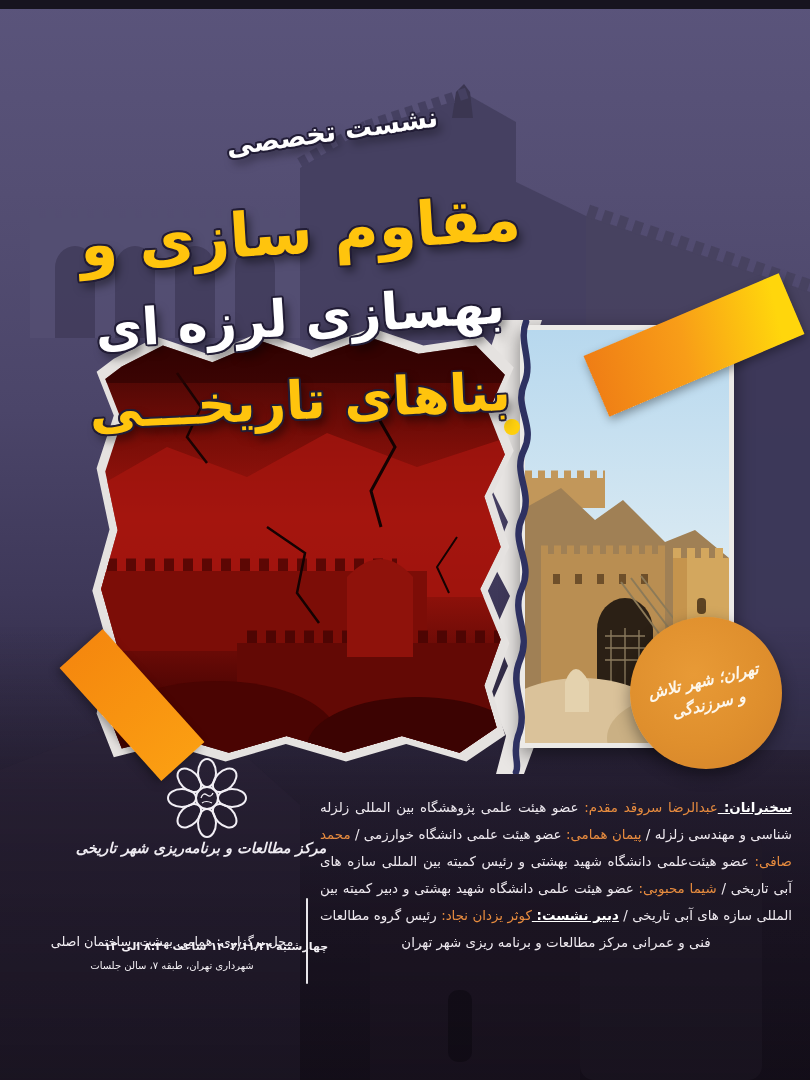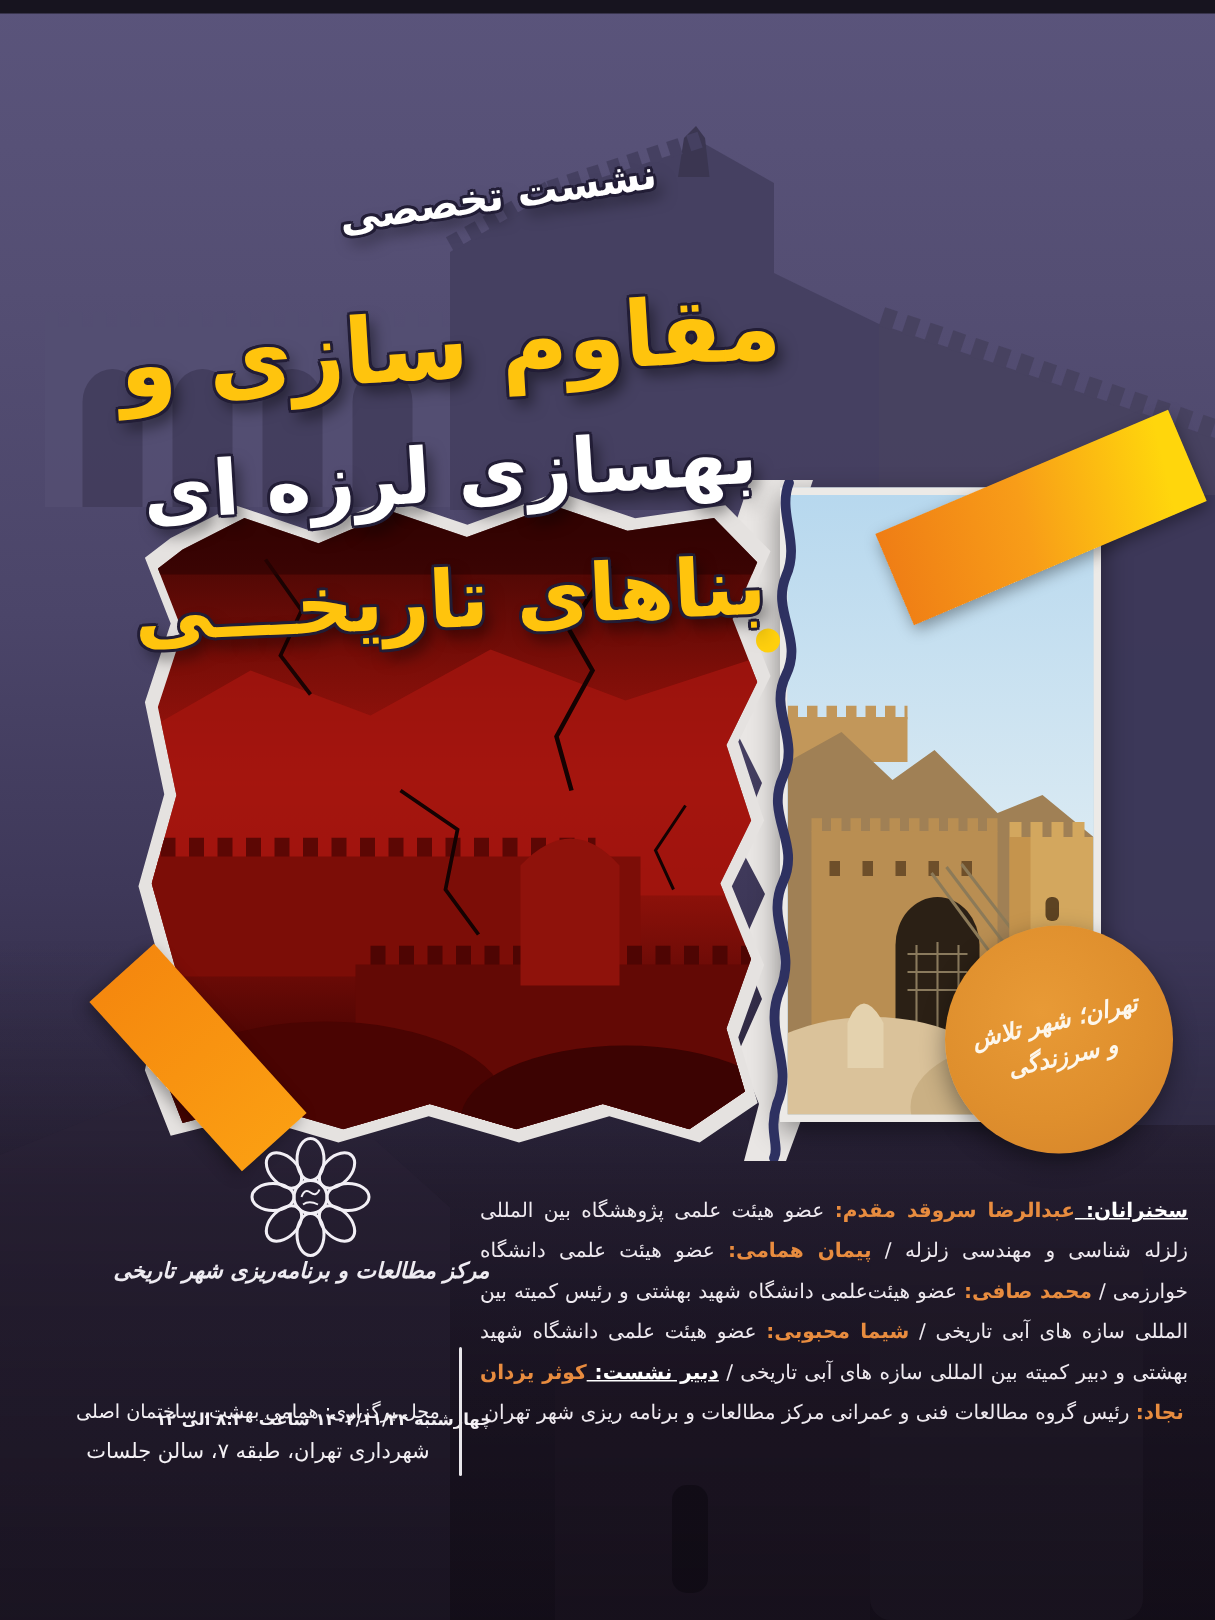--- a/index.html
+++ b/index.html
@@ -47,26 +47,26 @@
     box-shadow:0 6px 16px rgba(0,0,0,.4);display:flex;align-items:center;justify-content:center;}
   .badge-text{transform:rotate(-13deg);direction:rtl;color:#fdf7ec;font-style:italic;
     font-size:15.5px;line-height:1.55;text-align:center;width:118px;font-weight:bold;}
   
   .org-logo{left:152px;top:756px;}
   .org-caption{left:70px;top:840px;width:262px;text-align:center;color:#efecf2;
     font-size:14.5px;font-style:italic;direction:rtl;font-weight:bold;}
   .sched{width:268px;text-align:center;color:#f4f1f5;direction:rtl;}
   .date-line{left:38px;top:940px;font-weight:bold;font-size:11px;margin-left:44px;}
   .venue1{left:38px;top:934px;font-size:12.8px;}
-  .venue2{left:38px;top:960px;font-size:14px;}
+  .venue2{left:38px;top:960px;font-size:10px;}
   .divider{left:306px;top:898px;width:2px;height:86px;background:#e8e6ea;border-radius:1px;}
   .speakers{left:320px;top:794px;width:472px;direction:rtl;text-align:justify;text-align-last:center;
     font-size:13.4px;line-height:27px;color:#efeaf0;}
   .seg-label{color:#ffffff;font-weight:bold;text-decoration:underline;}
-  .seg-name{color:#e88c3f;font-weight:bold;}
+  .seg-name{color:#e88c3f;font-weight:normal;}
   .seg-body{color:#efeaf0;}
 </style>
 </head>
 <body>
 
 <div class="poster">
 
   <div class="abs top-bar"></div>
 
   <svg class="abs bg-svg" width="810" height="1080" viewBox="0 0 810 1080">

